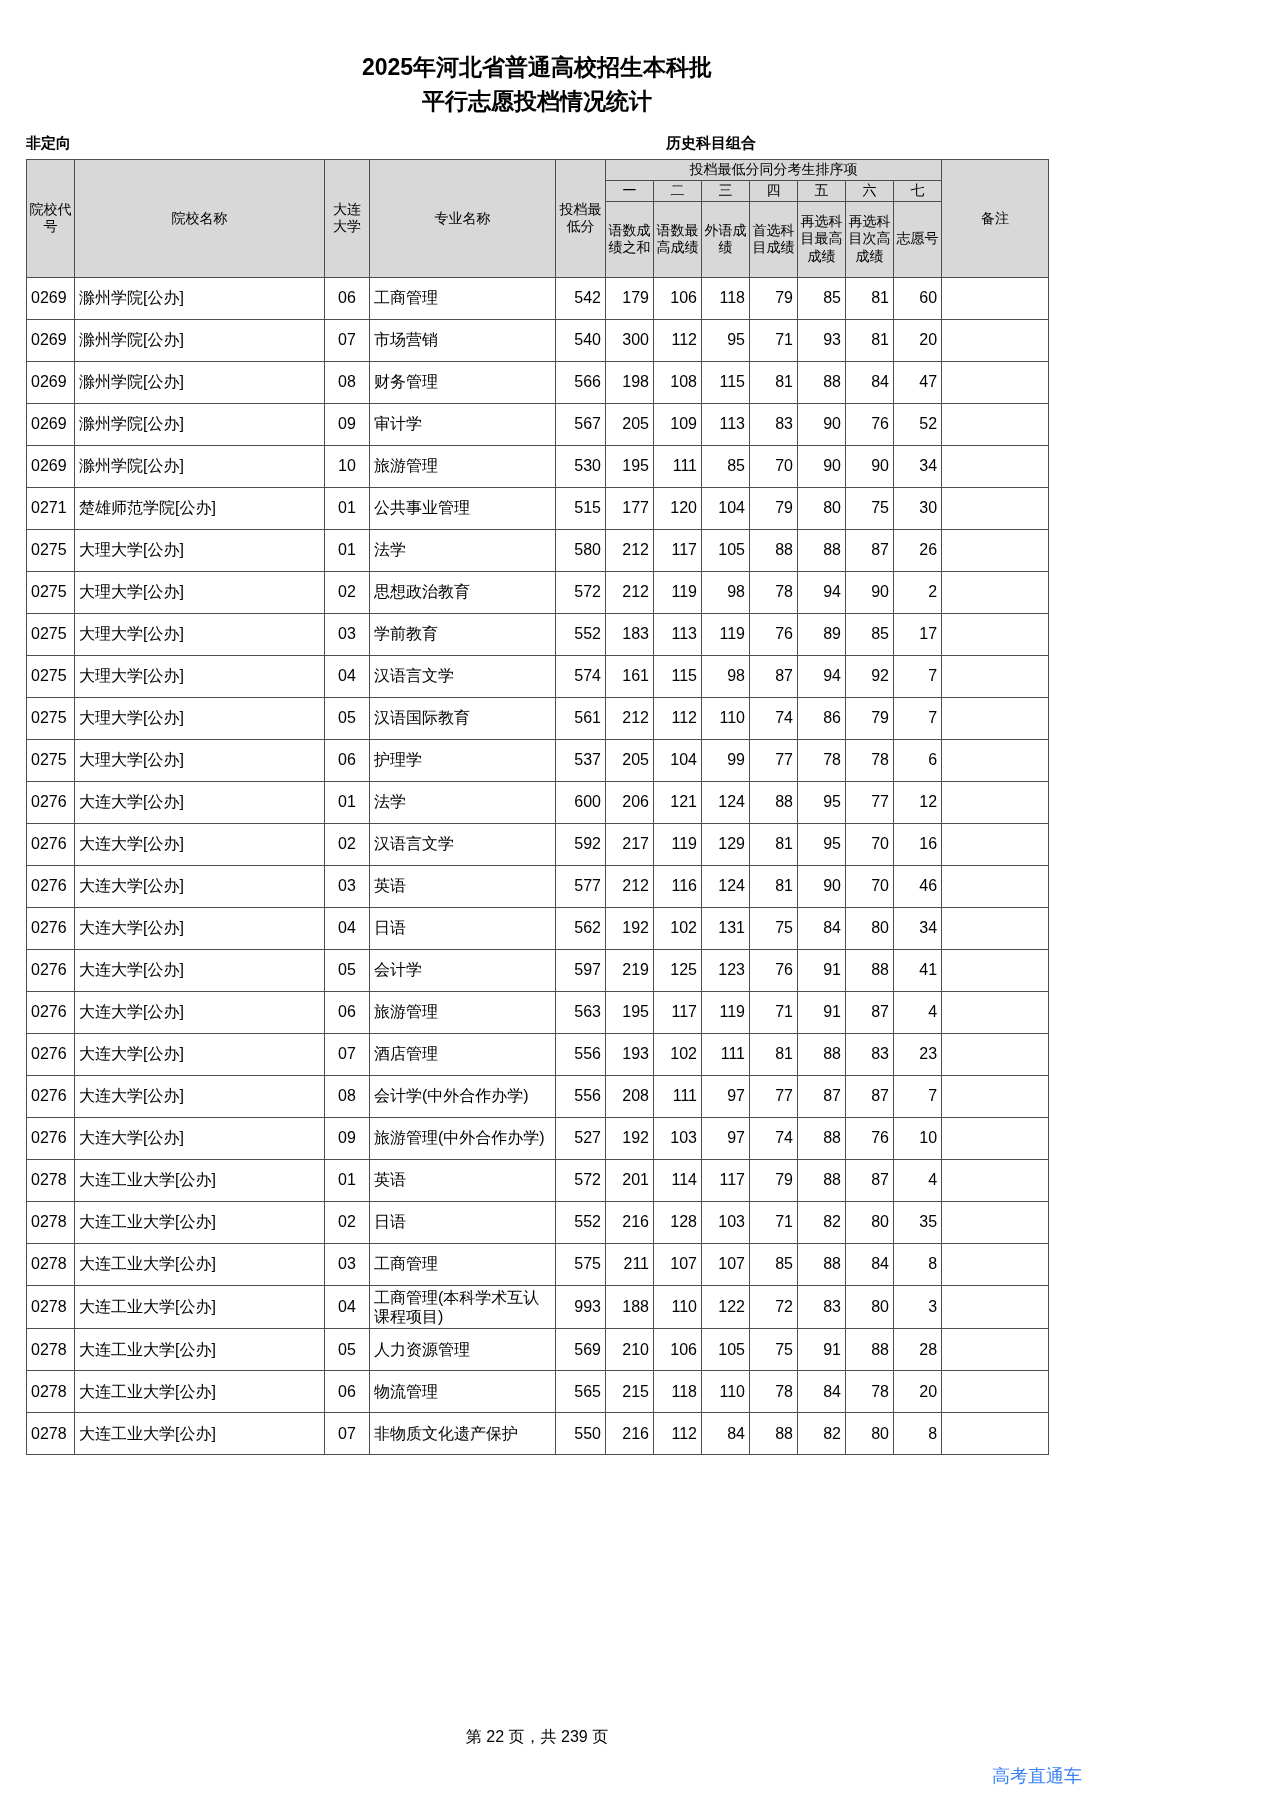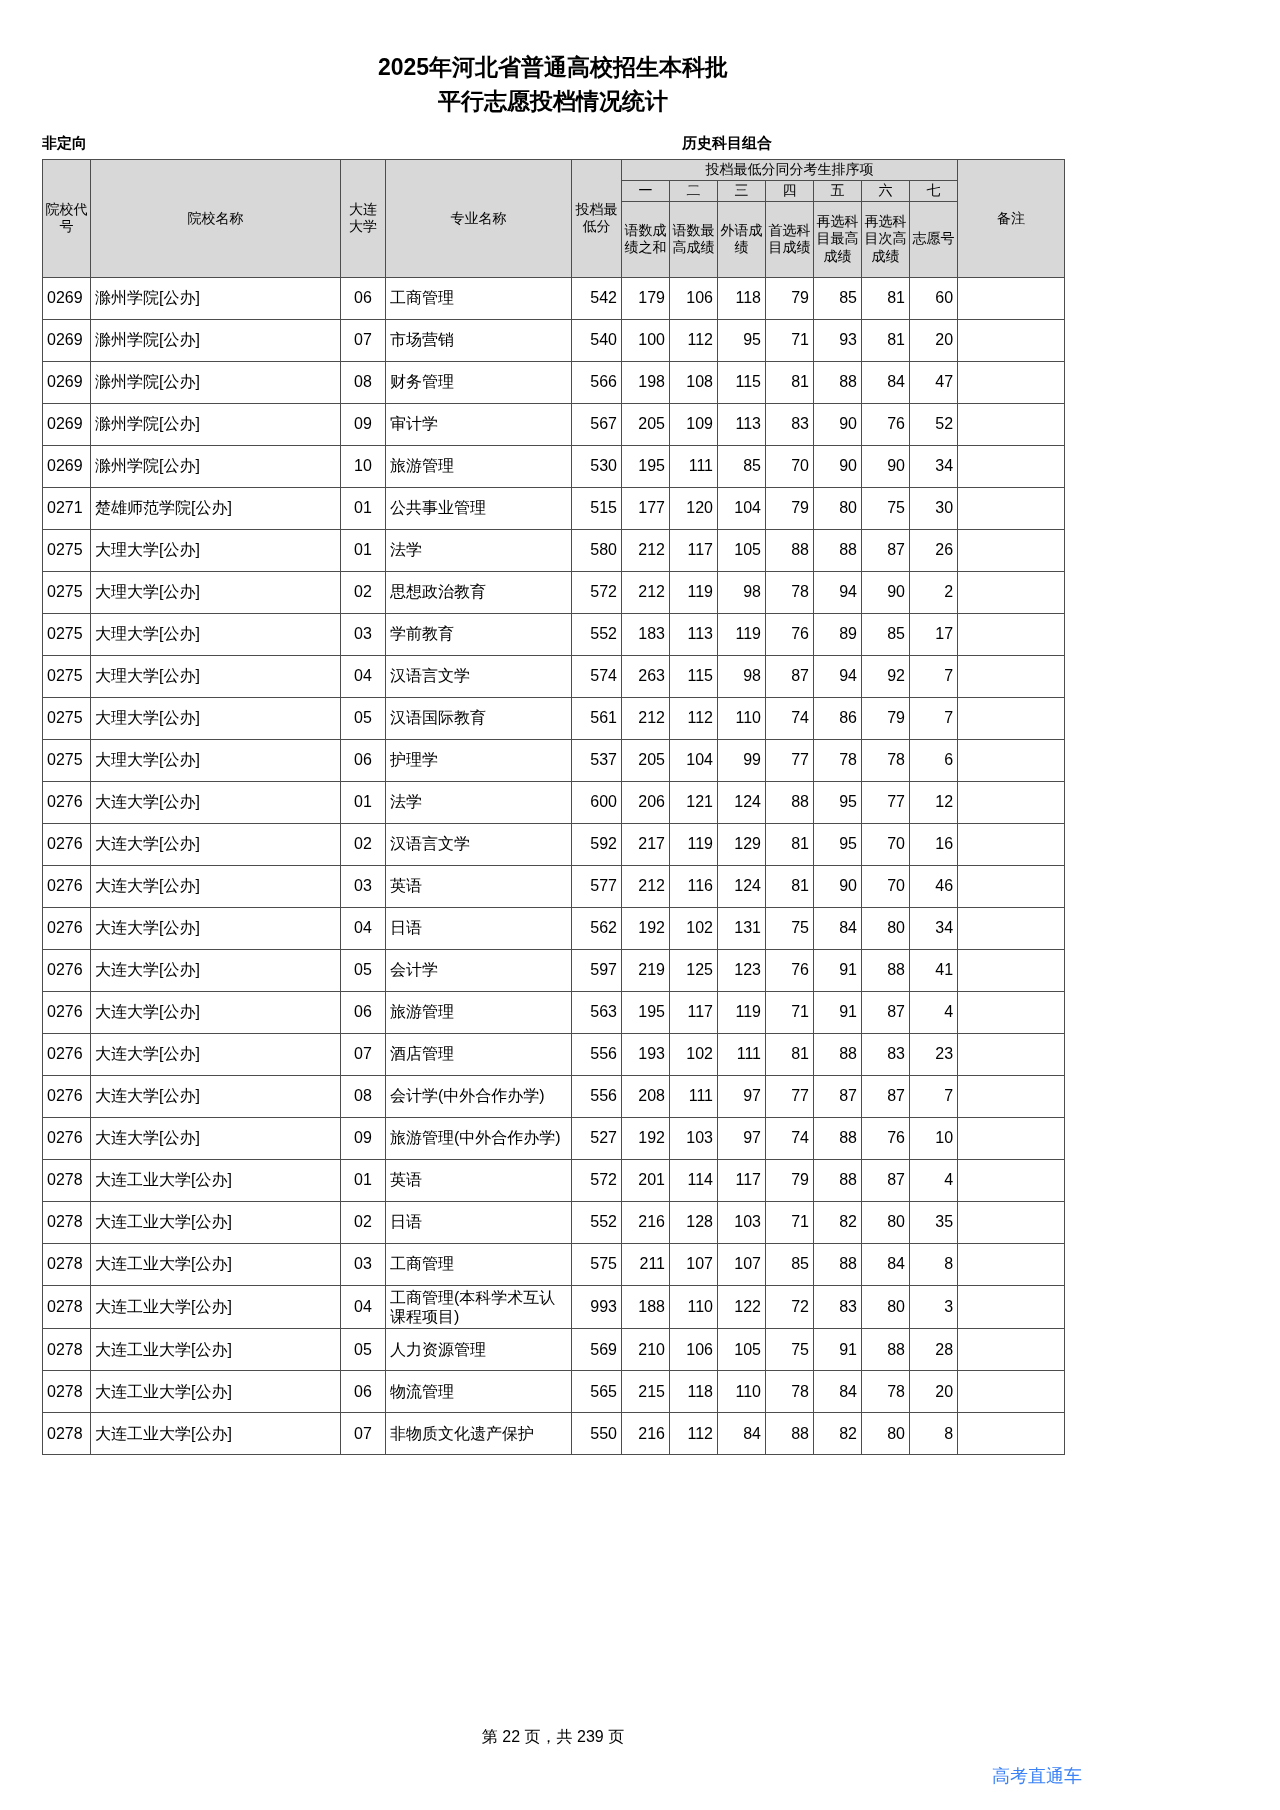--- a/index.html
+++ b/index.html
@@ -5,21 +5,21 @@
   * { box-sizing: border-box; }
   html, body { margin: 0; padding: 0; }
   body {
     width: 1280px;
     height: 1810px;
     background: #ffffff;
     color: #000000;
     font-family: "Liberation Sans", "DejaVu Sans", sans-serif;
     position: relative;
   }
-  .content { width: 1022px; margin-left: 42px; }
+  .content { width: 1022px; margin-left: 26px; }
   .title-block { text-align: center; padding-top: 50px; }
   .title-line { font-size: 23px; font-weight: bold; line-height: 34px; }
   .labels-row {
     display: flex;
     justify-content: space-between;
     align-items: flex-end;
     margin-top: 16px;
     margin-bottom: 6px;
     padding-right: 292px;
     font-size: 15px;
@@ -147,21 +147,21 @@
     <td class="c-num">81</td>
     <td class="c-num">60</td>
     <td class="c-left"></td>
   </tr>
         <tr>
     <td class="c-left">0269</td>
     <td class="c-left">滁州学院[公办]</td>
     <td class="c-center">07</td>
     <td class="c-left">市场营销</td>
     <td class="c-num">540</td>
-    <td class="c-num">100</td>
+    <td class="c-num">300</td>
     <td class="c-num">112</td>
     <td class="c-num">95</td>
     <td class="c-num">71</td>
     <td class="c-num">93</td>
     <td class="c-num">81</td>
     <td class="c-num">20</td>
     <td class="c-left"></td>
   </tr>
         <tr>
     <td class="c-left">0269</td>
@@ -267,21 +267,21 @@
     <td class="c-num">85</td>
     <td class="c-num">17</td>
     <td class="c-left"></td>
   </tr>
         <tr>
     <td class="c-left">0275</td>
     <td class="c-left">大理大学[公办]</td>
     <td class="c-center">04</td>
     <td class="c-left">汉语言文学</td>
     <td class="c-num">574</td>
-    <td class="c-num">263</td>
+    <td class="c-num">161</td>
     <td class="c-num">115</td>
     <td class="c-num">98</td>
     <td class="c-num">87</td>
     <td class="c-num">94</td>
     <td class="c-num">92</td>
     <td class="c-num">7</td>
     <td class="c-left"></td>
   </tr>
         <tr>
     <td class="c-left">0275</td>

